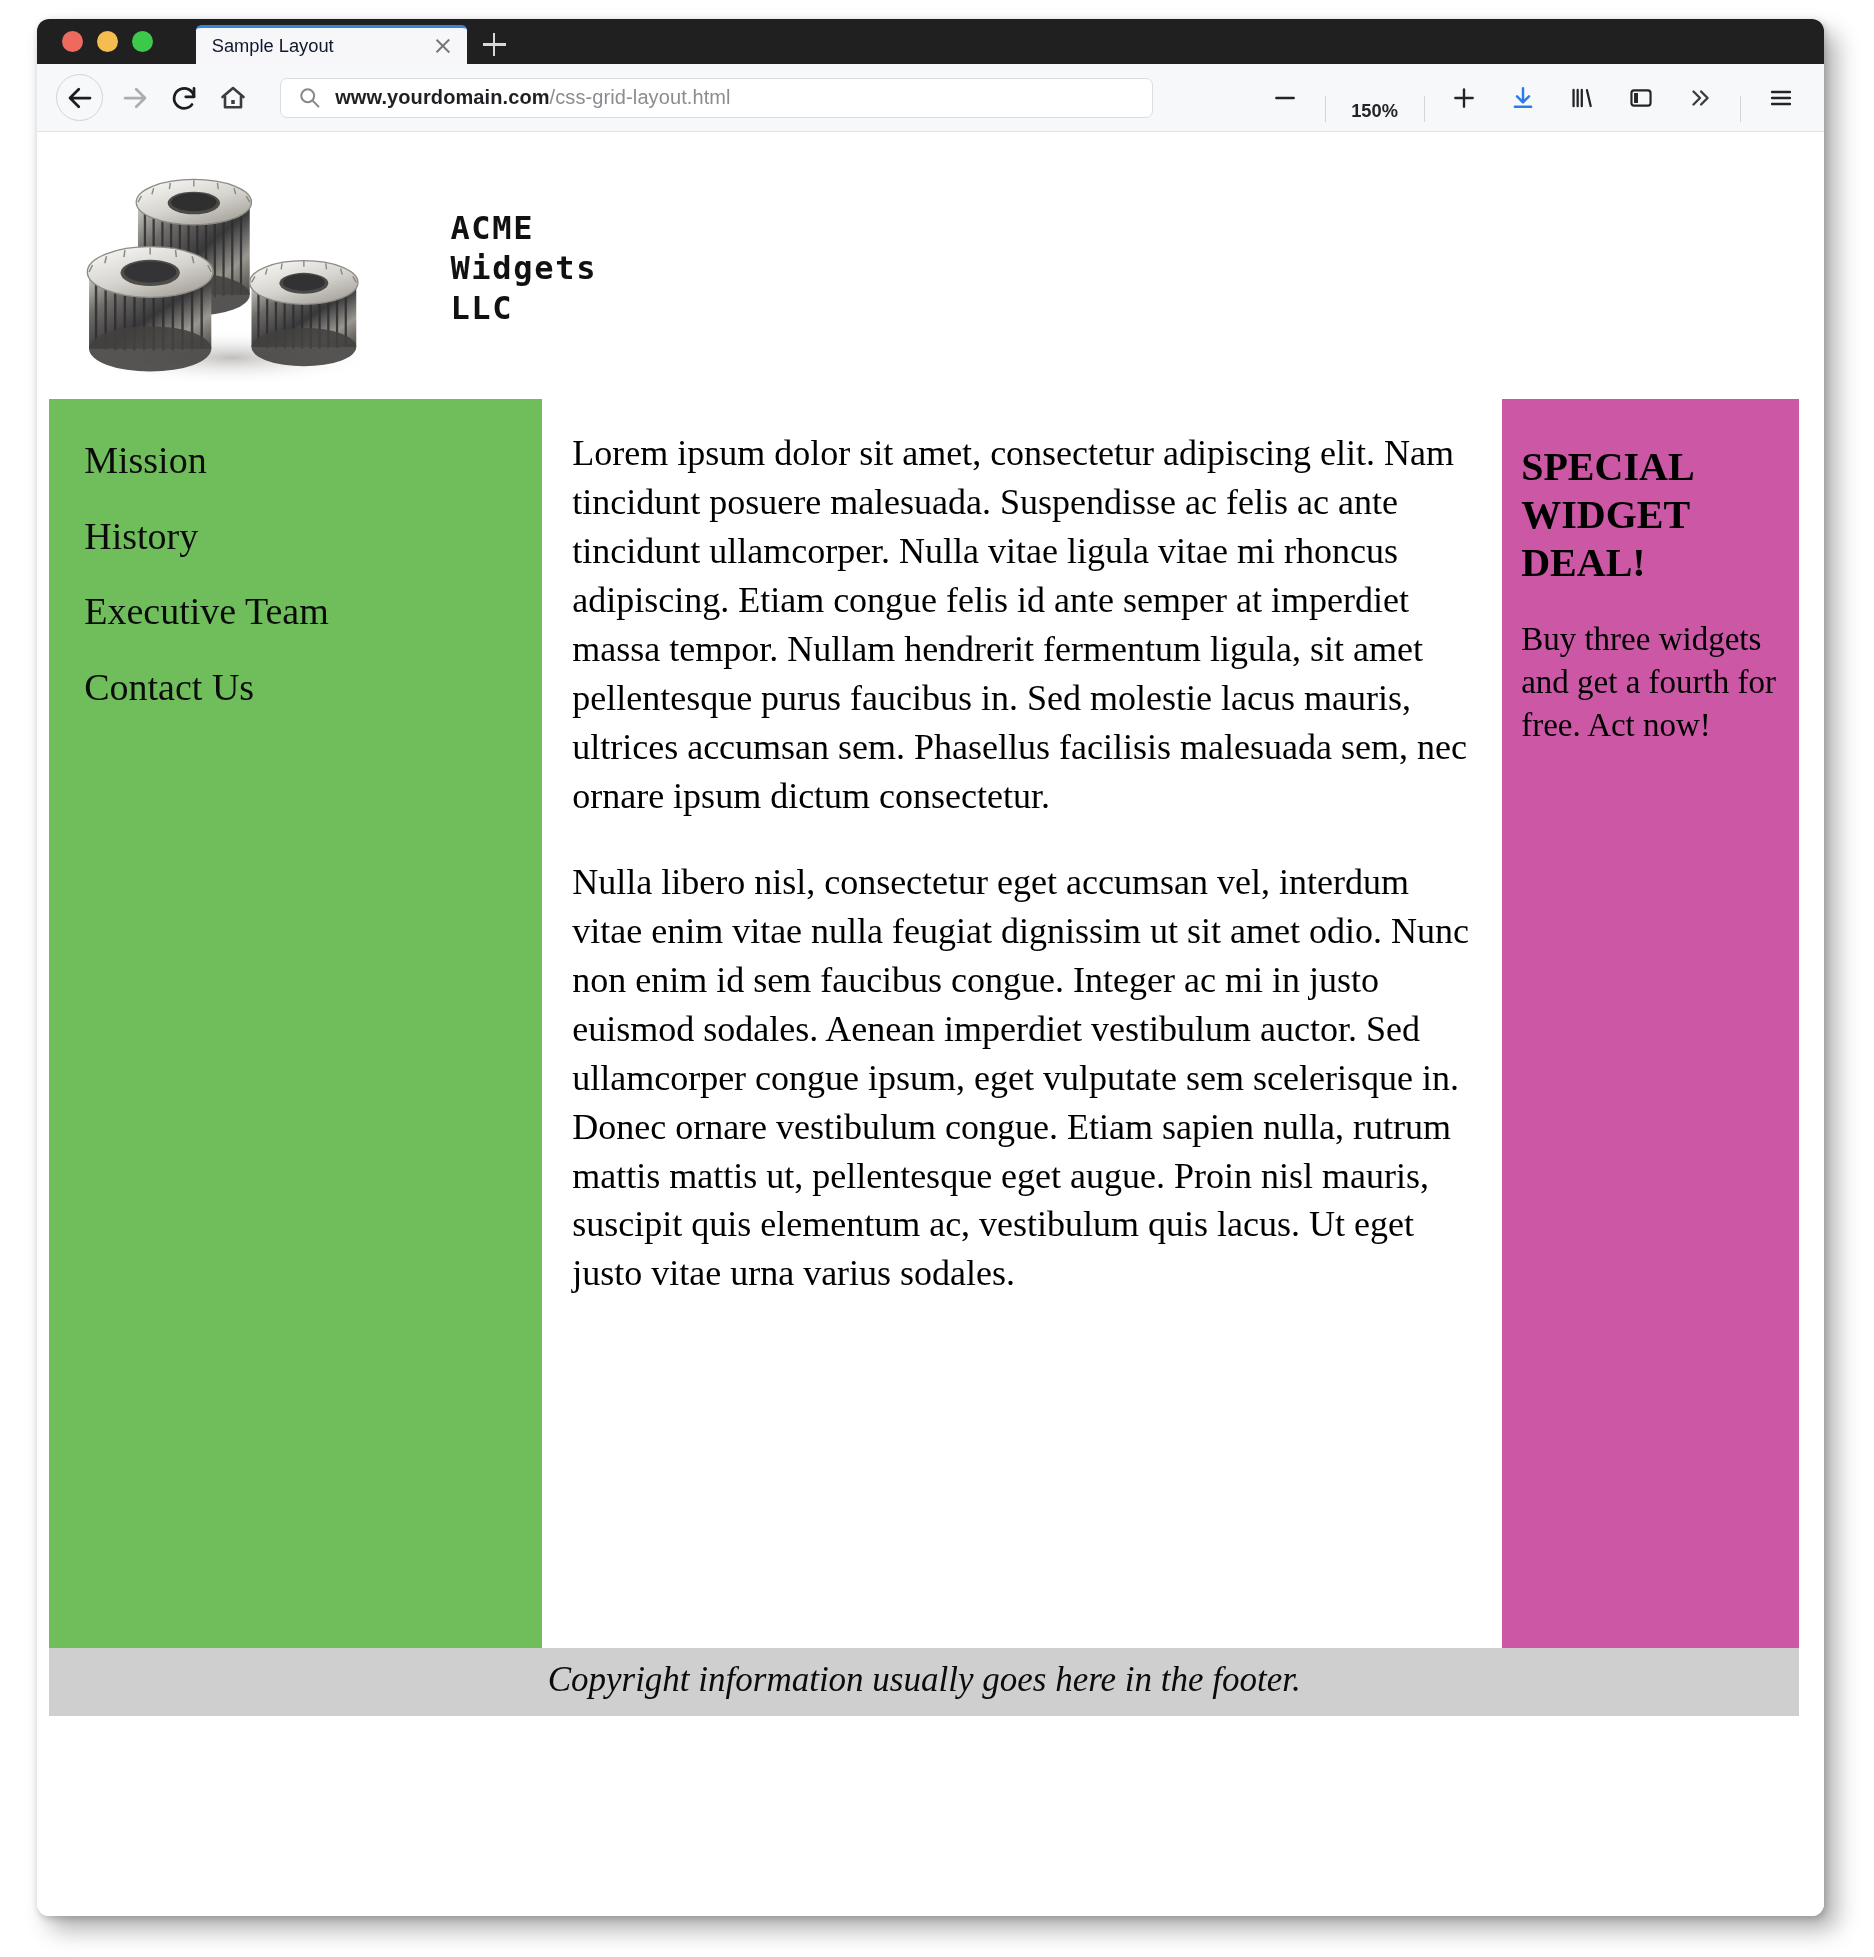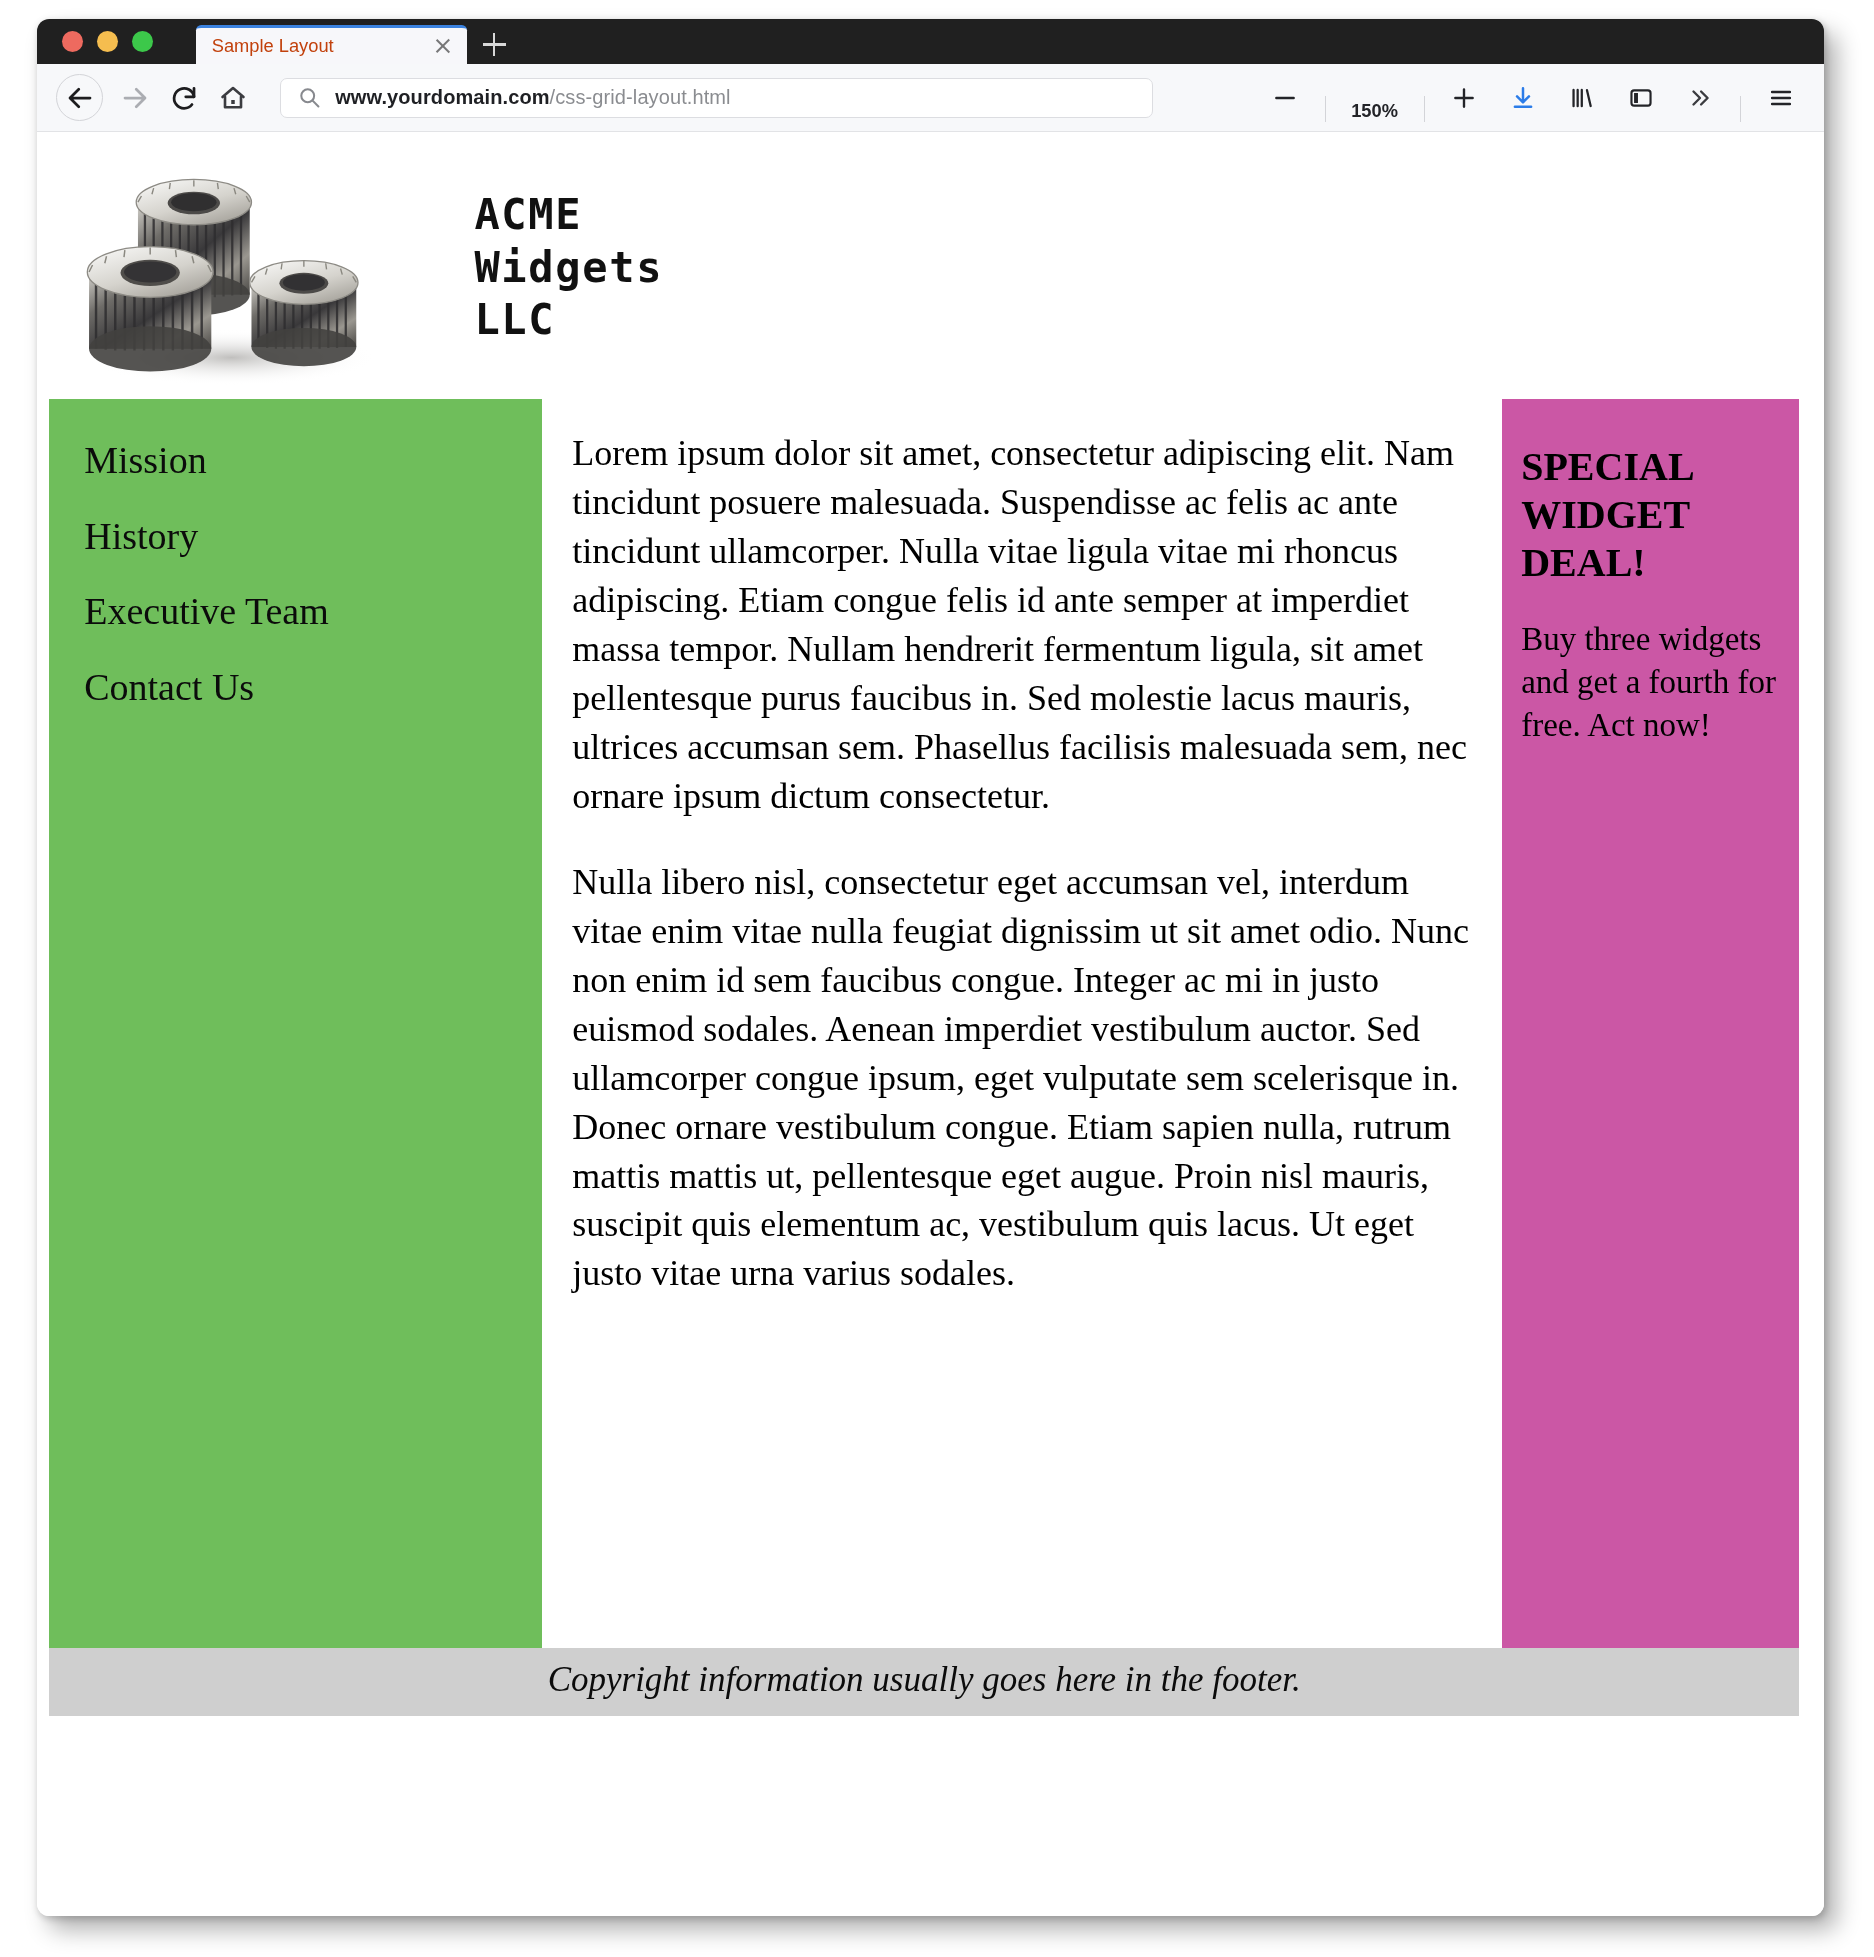--- a/index.html
+++ b/index.html
@@ -57,21 +57,21 @@
     background: #F7F7FA;
     border-top: 3.5px solid #3B82DF;
     border-radius: 5.2px 5.2px 0 0;
     display: flex;
     align-items: center;
     padding: 0 12.2px 0 15.7px;
   }
   .tab-title {
     flex: 1;
     font-size: 18.3px;
-    color: #c2410c;
+    color: #0f172a;
     white-space: nowrap;
     overflow: hidden;
     text-overflow: ellipsis;
     font-family: "Liberation Sans", sans-serif;
   }
   .tab-close {
     width: 23px; height: 23px;
     position: relative;
     flex: 0 0 auto;
     opacity: .65;
@@ -186,24 +186,24 @@
     padding-left: 12.2px;
   }
   .logo-img {
     width: 353px; height: 241px;
     flex: 0 0 auto;
     position: relative;
     overflow: hidden;
   }
   .logo-img svg { display:block; }
   .logo-text {
-    margin-left: 60px;
+    margin-left: 36px;
     font-family: "DejaVu Sans Mono", monospace;
     font-weight: bold;
-    font-size: 42px;
+    font-size: 32px;
     line-height: 1.25;
     color: #111111;
     letter-spacing: 1.7px;
     white-space: pre-line;
   }
 
   .grid {
     display: grid;
     grid-template-columns: 493px 1fr 297px;
     grid-template-rows: auto auto;

